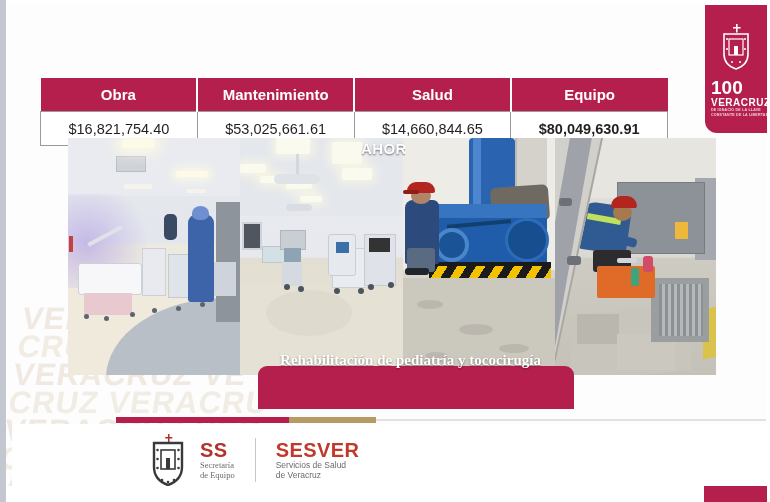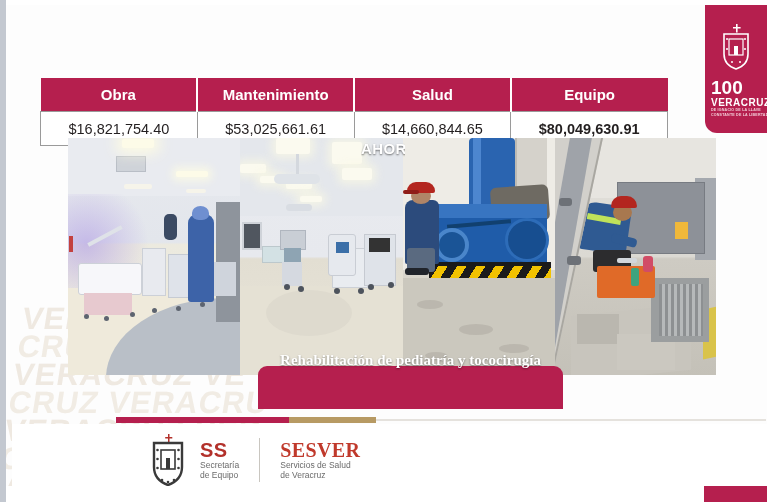--- a/index.html
+++ b/index.html
@@ -228,44 +228,44 @@
     text-shadow:0 1px 2px rgba(0,0,0,.55);
     font-family:"Liberation Sans", sans-serif;
     overflow:hidden;width:44px;white-space:nowrap;
   }
 
   
   .caption{
     position:absolute;left:252px;top:361px;width:305px;height:43px;
     background:#b51f4e;
     border-top-left-radius:9px;border-top-right-radius:9px;
-    display:flex;align-items:center;justify-content:center;
+    display:flex;align-items:center;justify-content:center;padding-left:11px;
   }
   .caption .ctext{
     position:absolute;left:0;top:-16px;width:305px;
     color:#ffffff;font-size:15px;font-weight:700;
     text-align:center;line-height:21px;
     text-shadow:0 1px 2px rgba(0,0,0,.45);
     font-family:"Liberation Serif", serif;
   }
   .foot-bar-red{position:absolute;left:110px;top:412px;width:173px;height:6px;background:#b51f4e;}
   .foot-bar-tan{position:absolute;left:283px;top:412px;width:87px;height:6px;background:#b79a63;}
   .foot-bar-line{position:absolute;left:370px;top:414px;width:390px;height:2px;background:#e5e2dd;}
 
   .footer{
     position:absolute;left:6px;top:419px;width:756px;height:66px;background:#ffffff;
   }
   .logoblock{
     position:absolute;left:134px;top:8px;display:flex;align-items:center;gap:10px;
   }
   .crest2{width:44px;height:56px;}
   .ss-txt .ss{color:#b3312b;font-size:20px;font-weight:700;letter-spacing:.5px;line-height:20px;font-family:"Liberation Sans", sans-serif;}
-  .ss-txt .sssub{color:#6b6b6b;font-size:8.5px;line-height:10.5px;font-family:Liberation Sans, sans-serif;}
+  .ss-txt .sssub{color:#6b6b6b;font-size:8.5px;line-height:10.5px;font-family:Liberation Serif, serif;}
   .vdiv{width:1px;height:44px;background:#c9c6c0;margin:0 10px;}
-  .sesver .sv{color:#c0392b;font-size:20px;font-weight:700;letter-spacing:.4px;line-height:20px;font-family:Liberation Serif, serif;}
+  .sesver .sv{color:#c0392b;font-size:20px;font-weight:700;letter-spacing:.4px;line-height:20px;font-family:Liberation Sans, sans-serif;}
   .sesver .svsub{color:#6b6b6b;font-size:8.5px;line-height:10.5px;font-family:"Liberation Sans", sans-serif;}
 
   .foot-strip{position:absolute;left:6px;top:485px;width:756px;height:1px;background:#c3c8d0;}
   .foot-red-block{position:absolute;left:704px;top:486px;width:63px;height:16px;background:#b51f4e;}
   .foot-white{position:absolute;left:6px;top:486px;width:698px;height:16px;background:#ffffff;}
 </style>
 </head>
 <body>
 
 <div class="slide">

